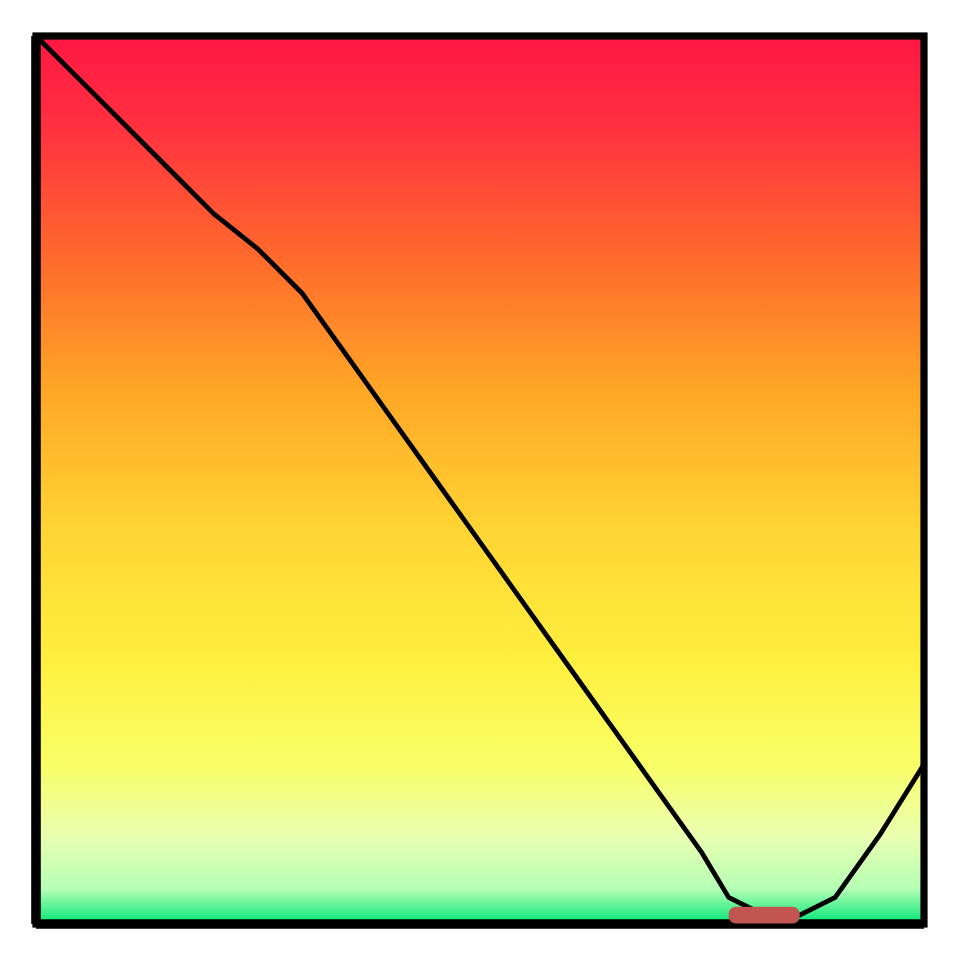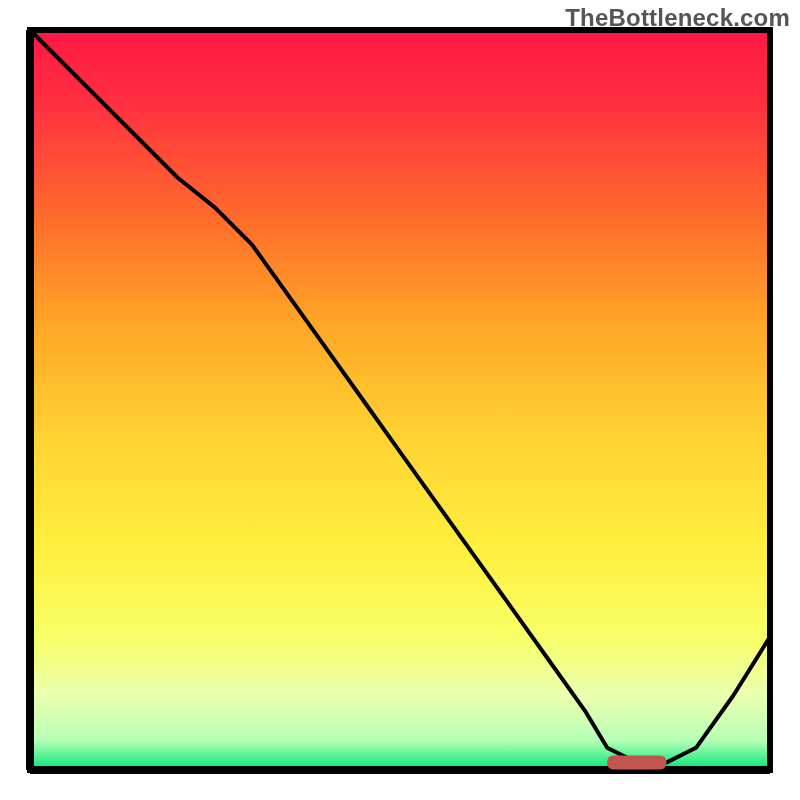--- a/index.html
+++ b/index.html
@@ -26,21 +26,20 @@
     user-select: none;
   }
   svg {
     display: block;
   }
 </style>
 </head>
 <body>
 
 <div class="chart-wrap">
-  <div class="watermark">TheBottleneck.com</div>
 
   <svg width="800" height="800" viewBox="0 0 800 800">
     <defs>
       <linearGradient id="bg-grad" x1="0" y1="0" x2="0" y2="1">
           <stop offset="0%" stop-color="#ff1744"></stop>
           <stop offset="10%" stop-color="#ff3040"></stop>
           <stop offset="25%" stop-color="#ff6a2c"></stop>
           <stop offset="40%" stop-color="#ffa726"></stop>
           <stop offset="55.00000000000001%" stop-color="#ffd333"></stop>
           <stop offset="70%" stop-color="#ffef3e"></stop>

